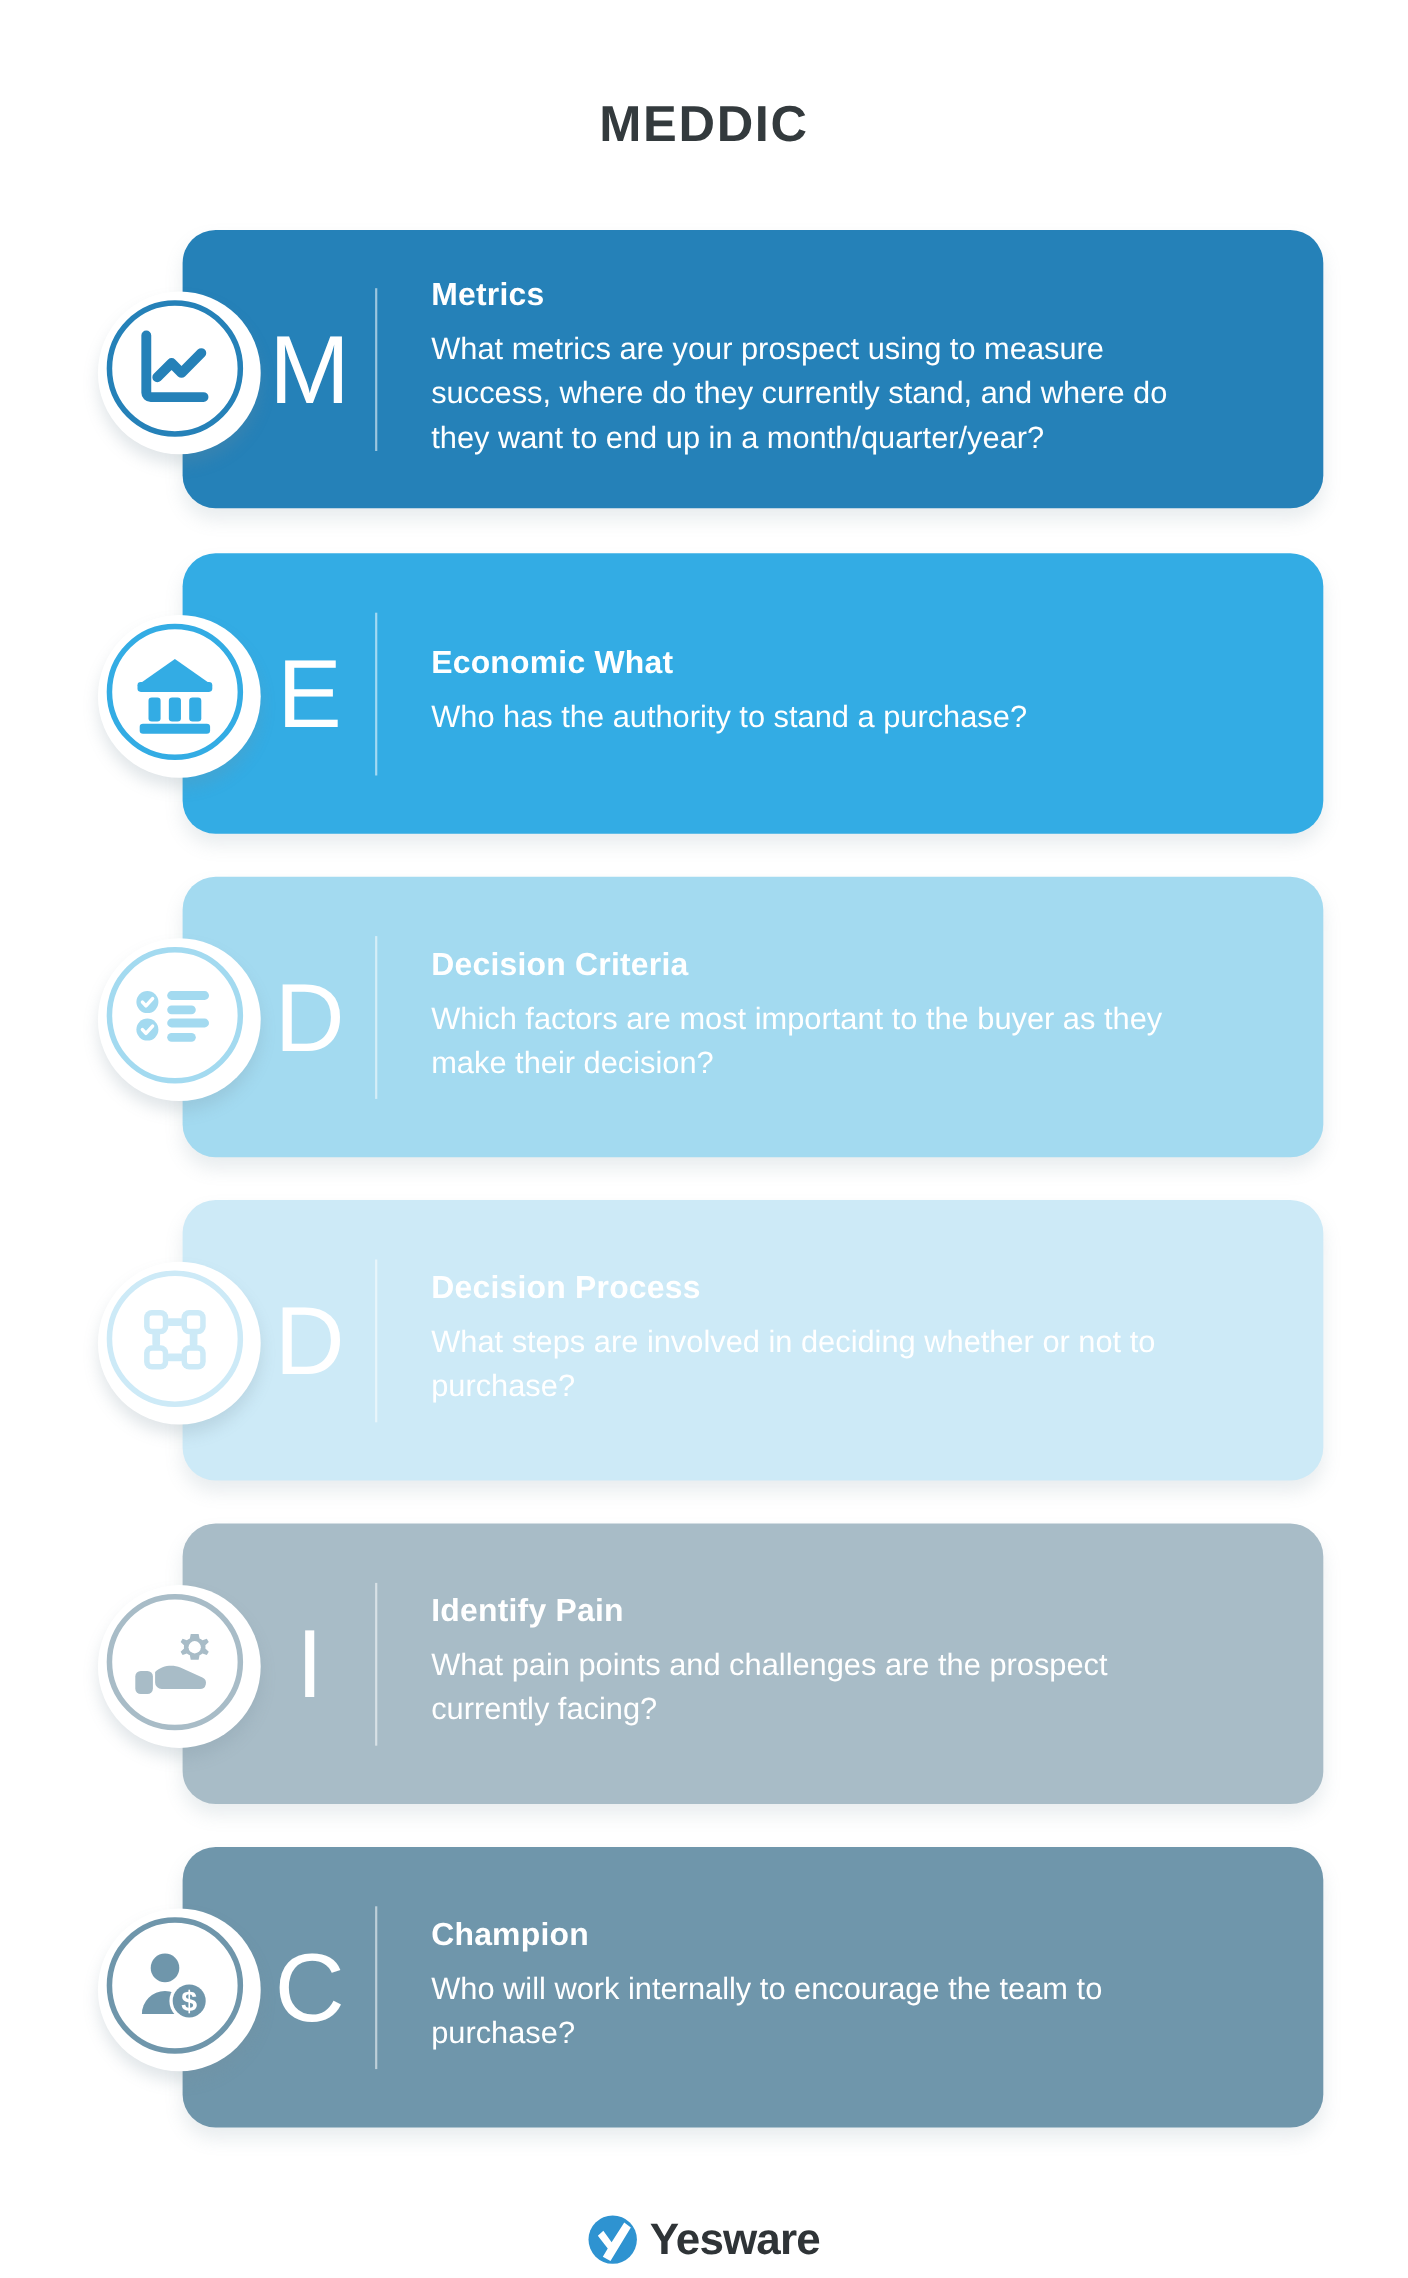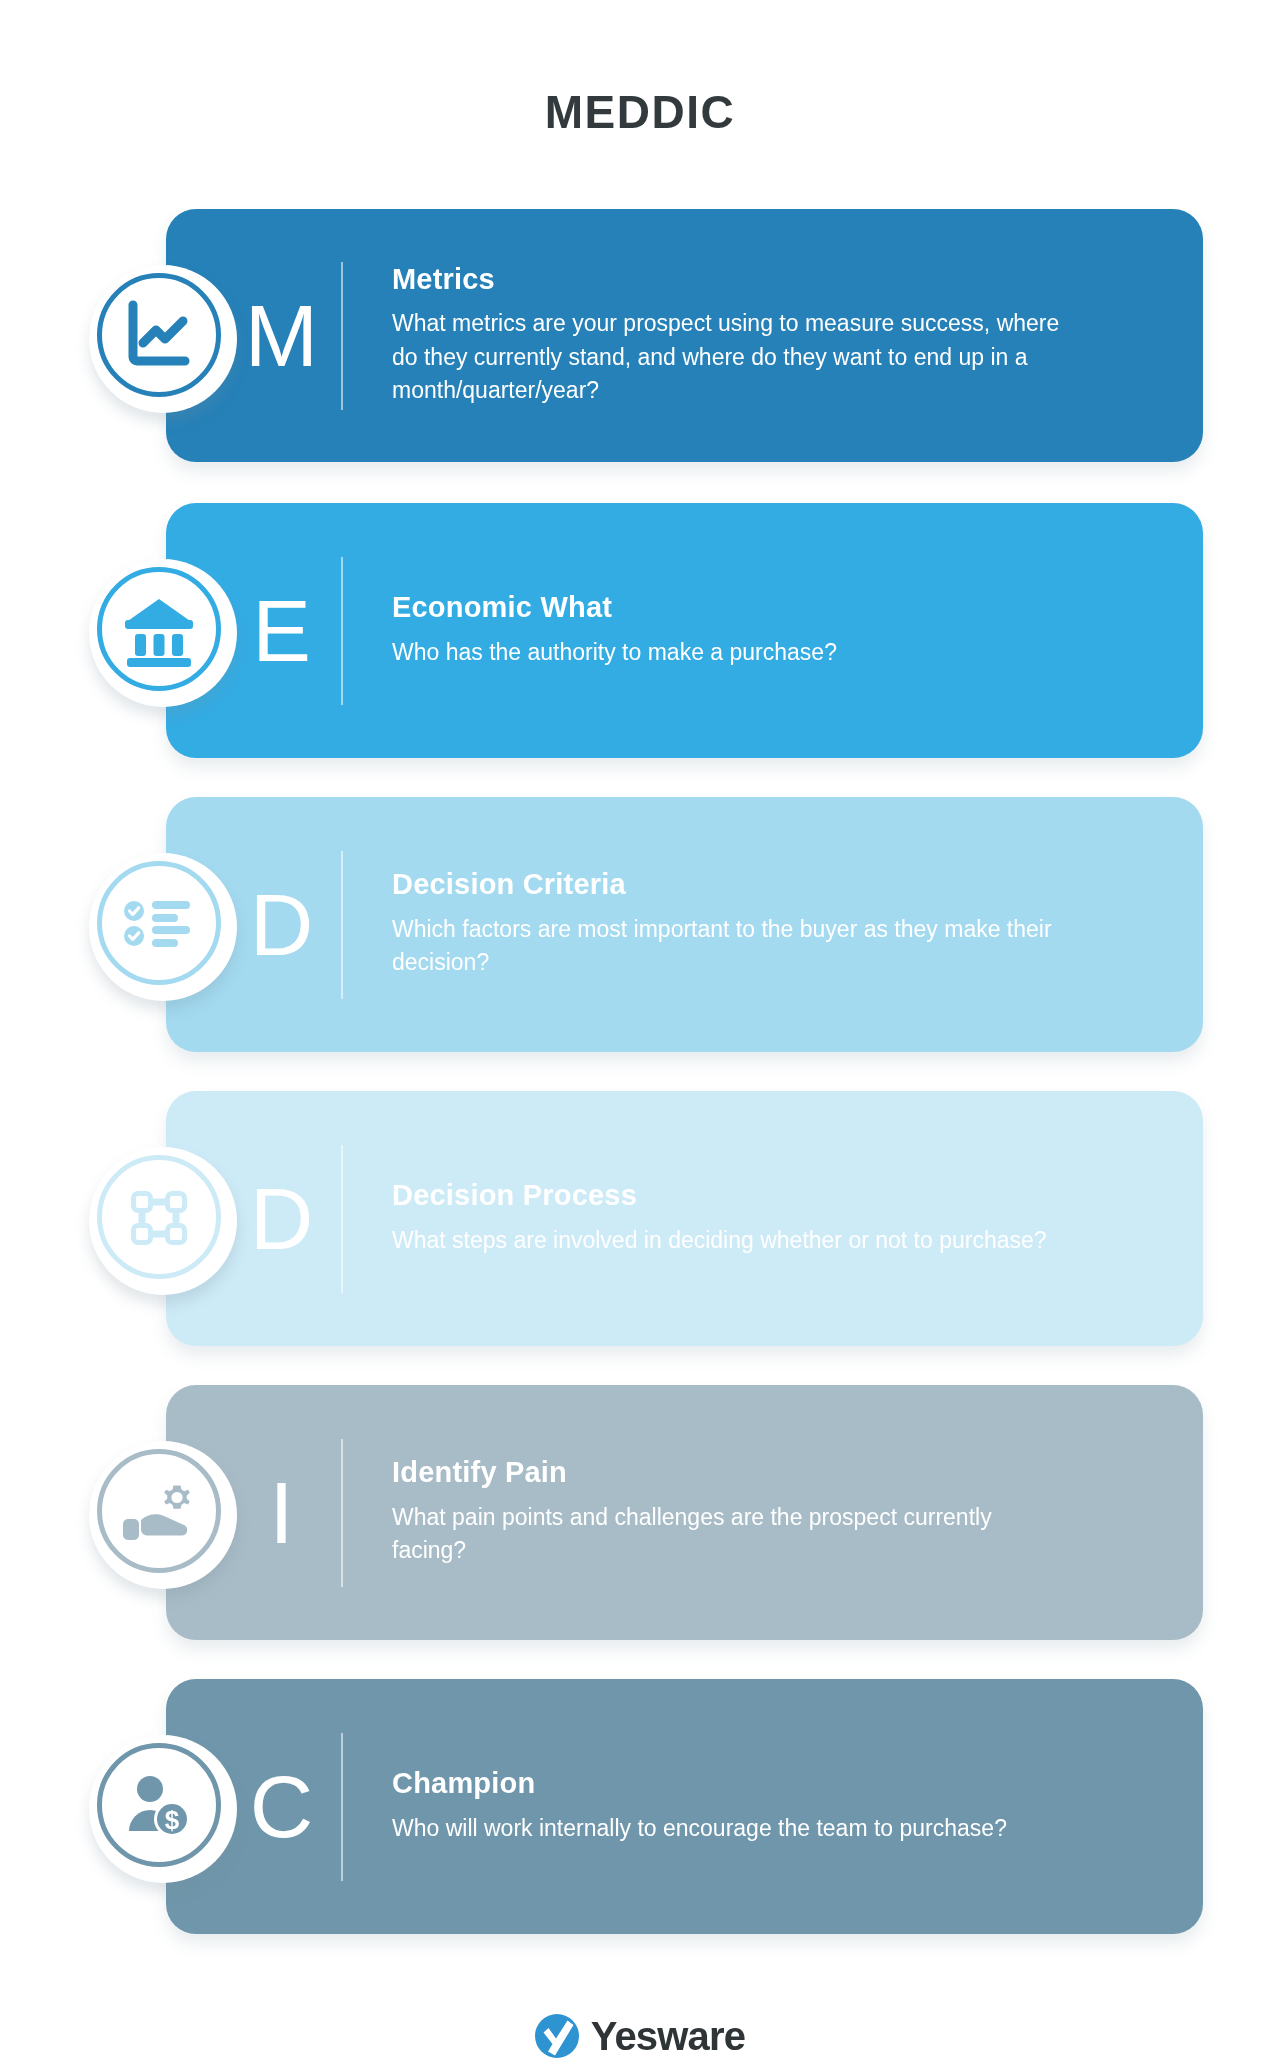--- a/index.html
+++ b/index.html
@@ -97,21 +97,21 @@
 
   .heading {
     font-size: 29px;
     font-weight: bold;
     margin: 0 0 12px 0;
     line-height: 1.1;
     letter-spacing: 0.2px;
   }
 
   .body-text {
-    font-size: 23px;
+    font-size: 28px;
     line-height: 1.45;
     margin: 0;
     max-width: 680px;
   }
 
   
   .badge {
     position: absolute;
     left: 75px;
     top: 50%;
@@ -212,21 +212,21 @@
           </div>
         </div>
       </div>
       <div class="card-wrap wrap-1">
         <div class="card" style="background:#33ace4">
           <div class="card-inner">
             <div class="letter">E</div>
             <div class="divider"></div>
             <div class="text-col">
               <p class="heading">Economic What</p>
-              <p class="body-text">Who has the authority to make a purchase?</p>
+              <p class="body-text">Who has the authority to stand a purchase?</p>
             </div>
           </div>
         </div>
         <div class="badge" style="color:#33ace4">
           <div class="badge-disc"></div>
           <div class="badge-ring"></div>
           <div class="badge-icon">
             <svg viewBox="0 0 80 80">
               <path d="M40 10 L74 34 H6 Z" fill="currentColor"></path>
               <rect x="6" y="31" width="68" height="9" rx="3" fill="currentColor"></rect>

